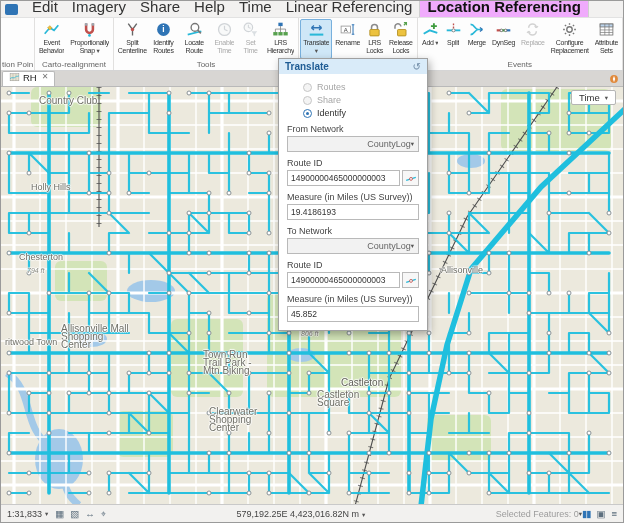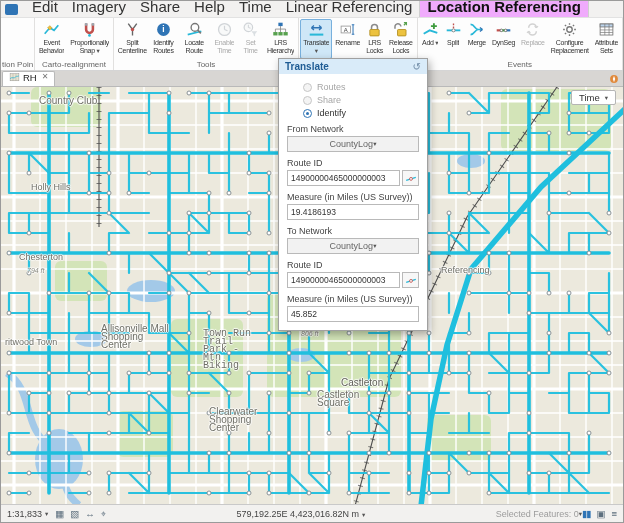--- a/index.html
+++ b/index.html
@@ -51,21 +51,21 @@
   .phead{background:#d9ebf9;color:#1f5c94;font-weight:bold;font-size:10px;padding:2px 6px;display:flex;justify-content:space-between;align-items:center}
   .phead .reset{color:#6f8aa5;font-weight:normal;font-size:10px}
   .pbody{padding:5px 8px 8px}
   .popt{display:flex;align-items:center;gap:5px;margin:3px 16px}
   .radio{width:9px;height:9px;border-radius:50%;border:1px solid #8a8a8a;background:#fff;position:relative;flex:0 0 9px}
   .radio.disabled{border-color:#c6c6c6;background:#f4f4f4}
   .radio.sel{border-color:#2f74b5}
   .radio.sel::after{content:"";position:absolute;inset:2px;border-radius:50%;background:#2f74b5}
   .olbl.dis{color:#a6a6a6}
   .flabel{margin:6px 0 2px;color:#444}
-  .combo{height:16px;border:1px solid #b9b9b9;background:#f2f2f2;color:#666;display:flex;align-items:center;justify-content:center;padding:0 4px}
+  .combo{height:16px;border:1px solid #b9b9b9;background:#f2f2f2;color:#666;display:flex;align-items:center;justify-content:flex-end;padding:0 4px}
   input.pin{width:100%;height:16px;border:1px solid #b9b9b9;font-size:8.5px;font-family:inherit;padding:0 3px;color:#333;background:#fff}
   .idrow{display:flex;gap:2px}
   .idrow input{flex:1;min-width:0}
   .idbtn{width:17px;height:16px;border:1px solid #b9b9b9;background:#f7f7f7;display:flex;align-items:center;justify-content:center;flex:0 0 17px}
   .idbtn svg{width:12px;height:12px;display:block}
 
   
   #statusbar{position:absolute;left:0;right:0;bottom:0;height:18px;background:#f2f1ef;border-top:1px solid #c9c9c9;display:flex;align-items:center;font-size:9px;color:#444;padding:0 6px;gap:7px}
   .sb-item{display:flex;align-items:center;gap:3px;white-space:nowrap}
   #sb-left-icons,#sb-right-icons{display:flex;gap:6px;align-items:center}
@@ -570,28 +570,28 @@
         <circle cx="408" cy="406" r="2" fill="#ffffff" stroke="#7d868c" stroke-width=".9"></circle>
         <circle cx="428" cy="406" r="2" fill="#ffffff" stroke="#7d868c" stroke-width=".9"></circle>
         <circle cx="488" cy="406" r="2" fill="#ffffff" stroke="#7d868c" stroke-width=".9"></circle>
       </svg>
     <div id="maplabels">
         <div class="mlabel small" style="left: 38px; top: 10px;">Country Club</div>
         <div class="mlabel place" style="left: 30px; top: 95px;">Holly Hills</div>
         <div class="mlabel place" style="left: 18px; top: 165px;">Chesterton</div>
         <div class="mlabel elev" style="left: 26px; top: 180px;">794 ft</div>
         <div class="mlabel place" style="left: 4px; top: 250px;">ritwood Town</div>
-        <div class="mlabel small" style="left: 60px; top: 238px; width: 74px; margin-left: 40px;">Allisonville Mall Shopping Center</div>
-        <div class="mlabel small" style="left: 202px; top: 243px; width: 56px; font-family: Liberation Mono, monospace;">Town Run Trail Park - Mtn Biking</div>
+        <div class="mlabel small" style="left: 60px; top: 238px; width: 74px;">Allisonville Mall Shopping Center</div>
+        <div class="mlabel small" style="left: 202px; top: 264px; width: 56px;">Town Run Trail Park - Mtn Biking</div>
         <div class="mlabel small" style="left: 293px; top: 215px; width: 52px;">Sahm Golf Course</div>
         <div class="mlabel elev" style="left: 300px; top: 243px;">806 ft</div>
         <div class="mlabel place-lg" style="left: 340px; top: 290px;">Castleton</div>
         <div class="mlabel small" style="left: 316px; top: 304px; width: 56px;">Castleton Square</div>
         <div class="mlabel small" style="left: 208px; top: 321px; width: 52px;">Clearwater Shopping Center</div>
-        <div class="mlabel place" style="left: 440px; top: 178px;">Referencing</div>
+        <div class="mlabel place" style="left: 440px; top: 178px;">Allisonville</div>
       </div>
     <div class="time-btn">
       <span>Time</span>
       <span class="caret">▾</span>
     </div>
   </div>
 
   <div id="panel">
     <div class="phead">
       <span>Translate</span>

